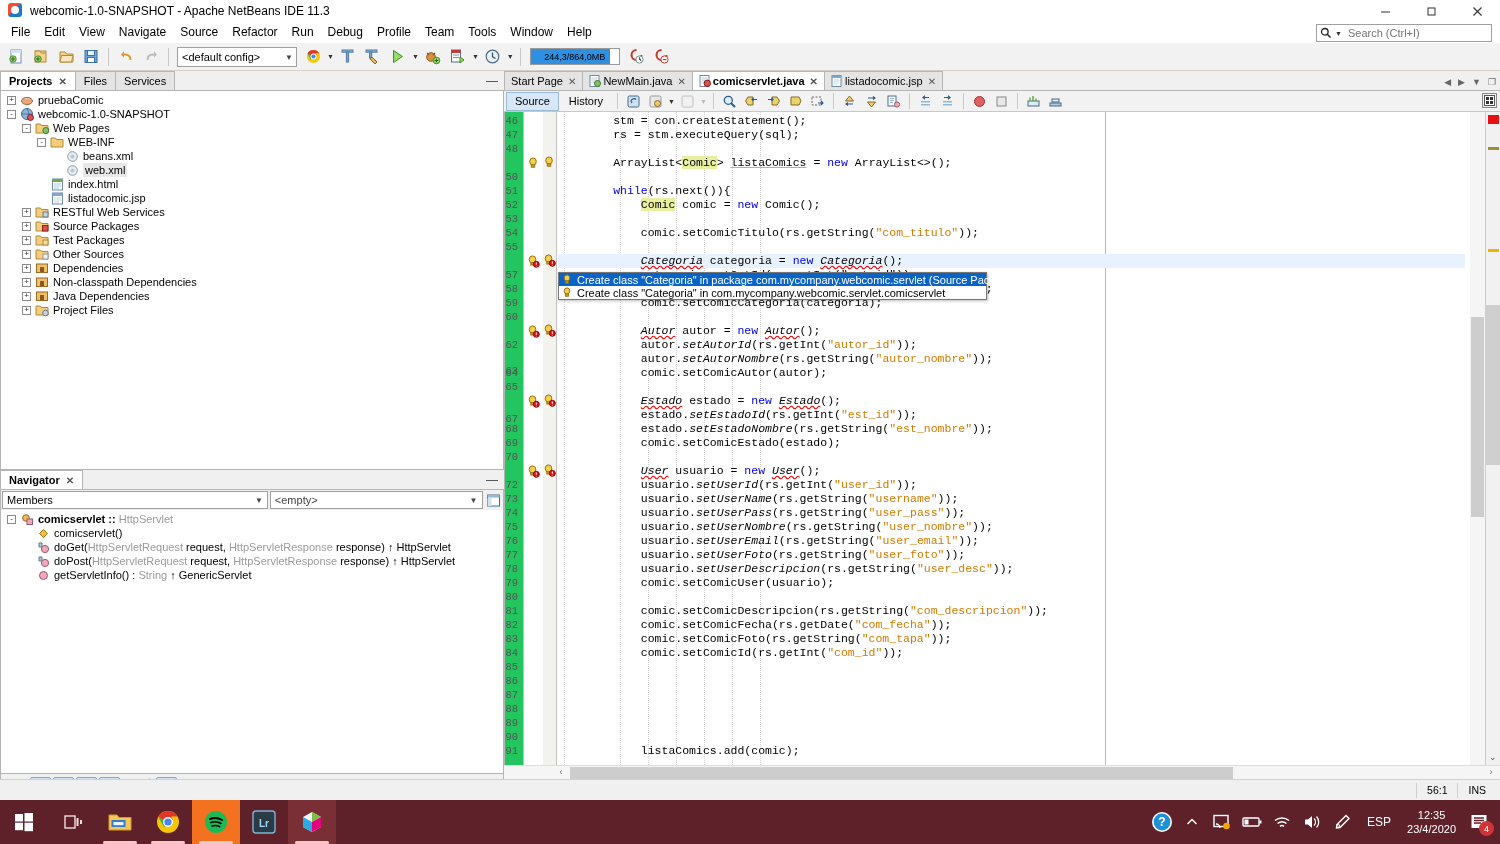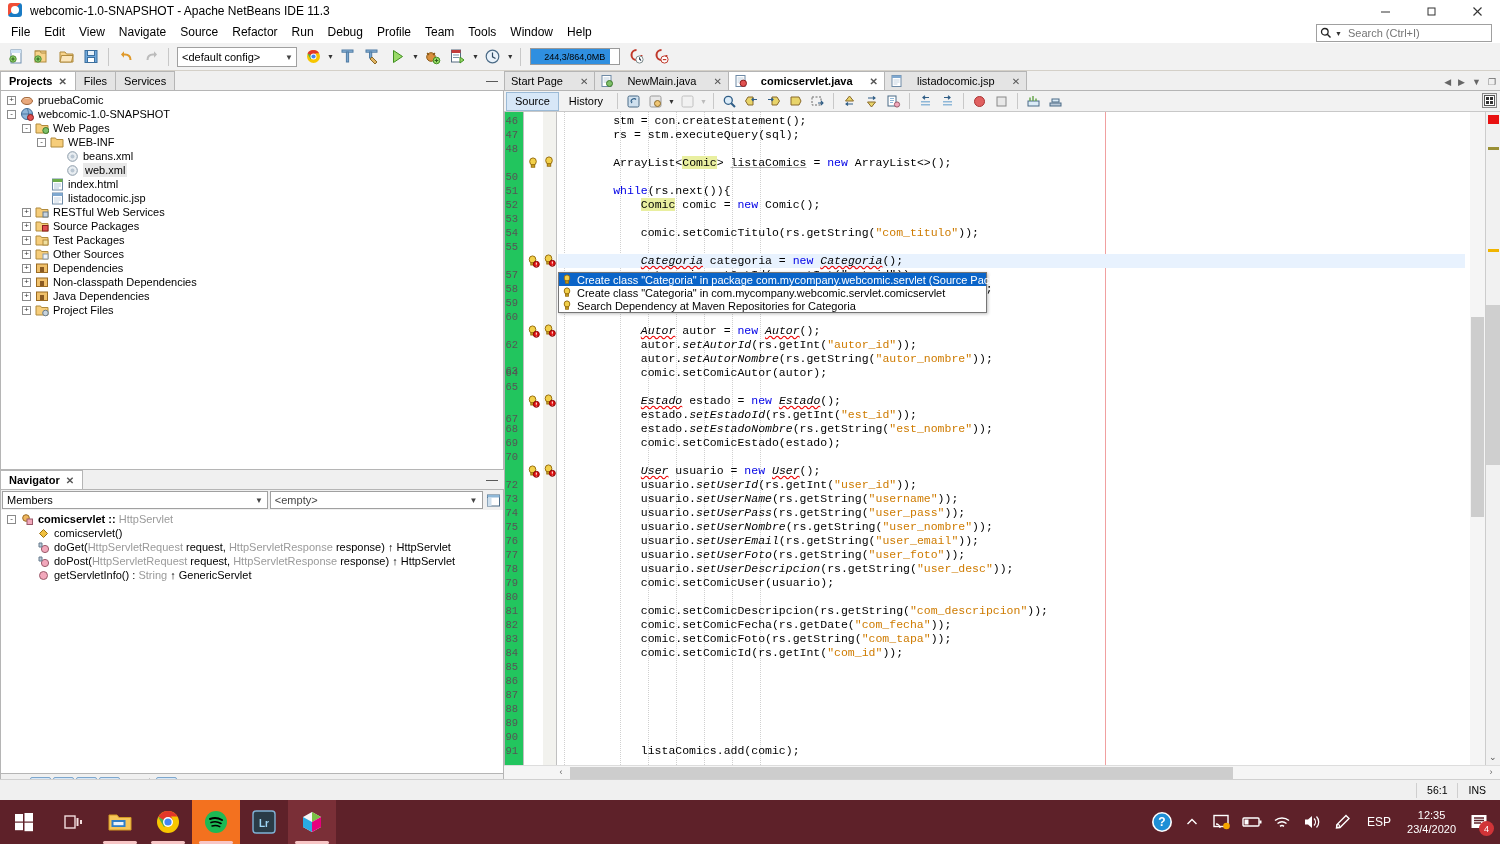--- a/index.html
+++ b/index.html
@@ -144,21 +144,21 @@
     border: 1px solid transparent; border-radius: 2px;
   }
   .pb-btn.on { background: #d7e7f7; border-color: #7da7cd; }
 
   
   .ed-tabs {
     height: 20px; background: #f0f0f0; display: flex; align-items: flex-end;
     position: relative; border-bottom: 1px solid #b5b5b5;
   }
   .ed-tab {
-    height: 19px; padding: 0 6px; display: flex; align-items: center; gap: 14px;
+    height: 19px; padding: 0 6px; display: flex; align-items: center; gap: 2px;
     font-size: 11px; border: 1px solid #b5b5b5; border-bottom: none;
     background: #e4e4e4; margin-right: -1px; margin-top: 42px;
   }
   .ed-tab.active { background: #fff; font-weight: bold; }
   .ed-tab .x { font-size: 10px; color: #555; margin-left: 3px; }
   .ed-tabs .tabctl { position: absolute; right: 4px; bottom: 3px; display: flex; gap: 7px; align-items: center; color: #666; font-size: 9px; }
 
   .ed-toolbar {
     height: 21px; background: #f2f2f2; border-bottom: 1px solid #c8c8c8;
     display: flex; align-items: center; padding-left: 2px; gap: 1px; position: relative;
@@ -1145,29 +1145,20 @@
             </div>
             <div class="hintrow">
               <span class="bulb">
                 <svg width="10" height="11" viewBox="0 0 10 11">
                   <ellipse cx="5" cy="4" rx="2.8" ry="3.1" fill="#f2d04a" stroke="#9a7010"></ellipse>
                   <rect x="3.6" y="7" width="2.8" height="2.2" fill="#d8b020" stroke="#9a7010"></rect>
                 </svg>
               </span>
               <span>Create class "Categoria" in com.mycompany.webcomic.servlet.comicservlet</span>
             </div>
-            <div class="hintrow">
-              <span class="bulb">
-                <svg width="10" height="11" viewBox="0 0 10 11">
-                  <ellipse cx="5" cy="4" rx="2.8" ry="3.1" fill="#f2d04a" stroke="#9a7010"></ellipse>
-                  <rect x="3.6" y="7" width="2.8" height="2.2" fill="#d8b020" stroke="#9a7010"></rect>
-                </svg>
-              </span>
-              <span>Search Dependency at Maven Repositories for Categoria</span>
-            </div>
           </div>
 
         <div class="vscroll">
           <div class="vthumb" style="top:205px;height:200px;"></div>
         </div>
 
         <div class="stripe">
           <span class="ar" style="top:2px;">⌃</span>
           <div class="mark" style="top:3px;height:9px;background:#e81010;"></div>
           <div class="mark" style="top:35px;background:#9a9035;"></div>

